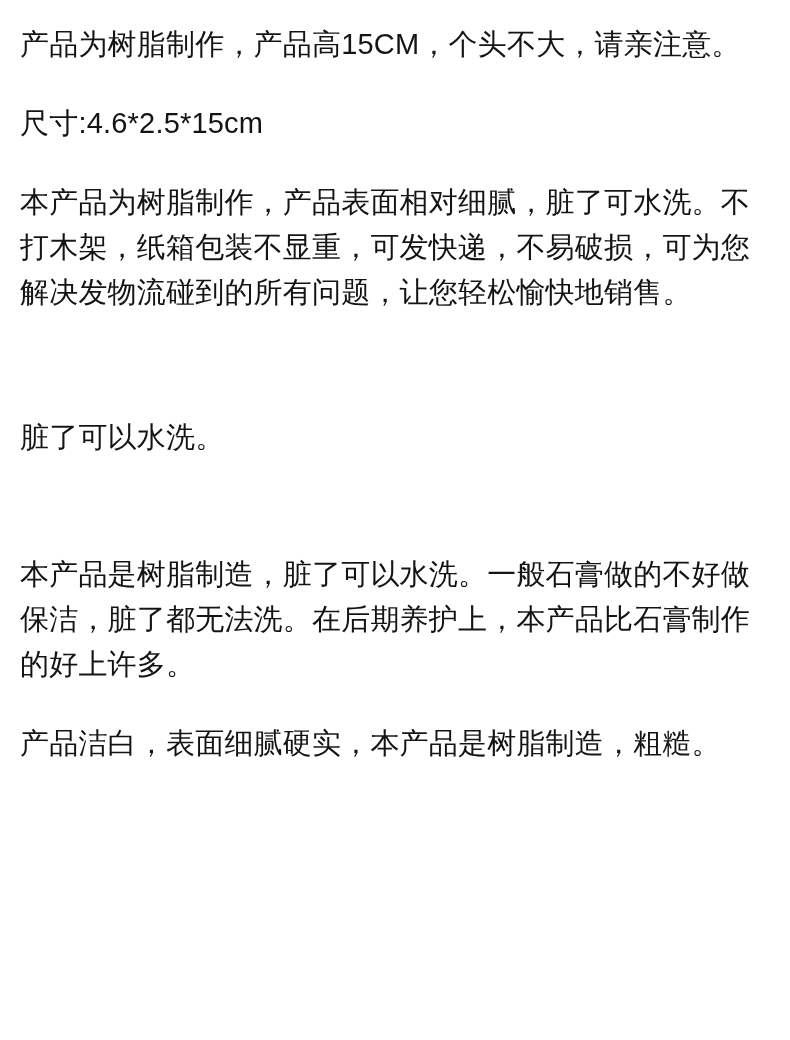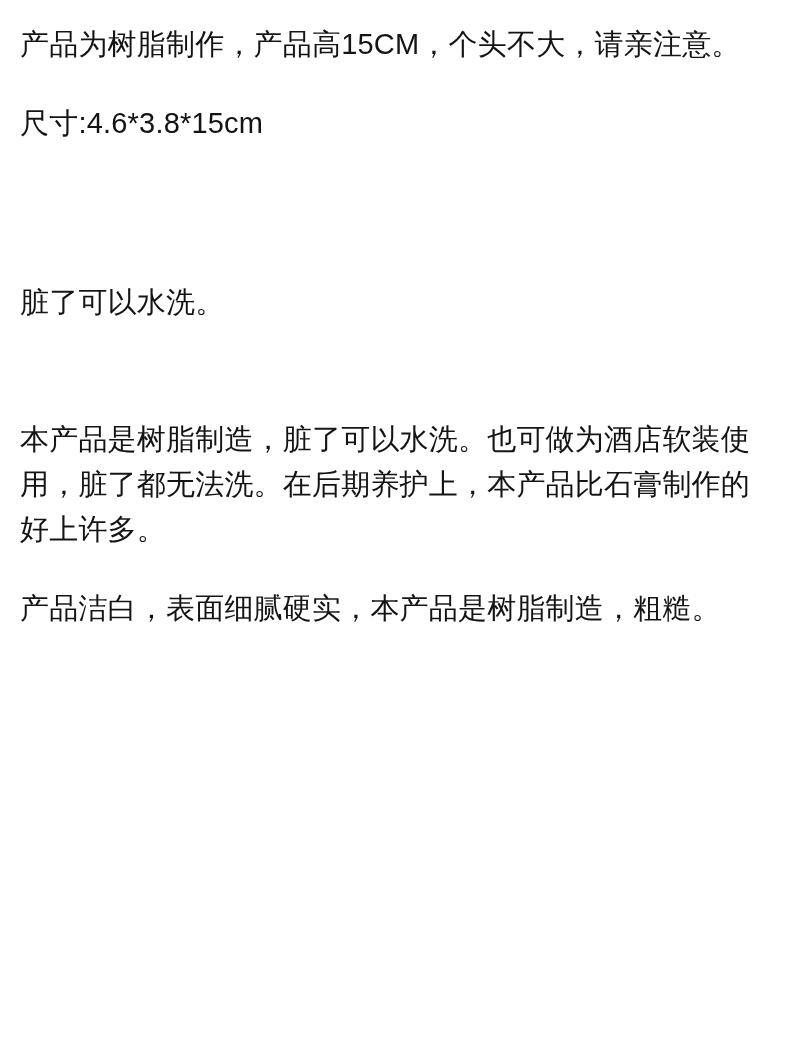--- a/index.html
+++ b/index.html
@@ -33,32 +33,33 @@
 </style>
 </head>
 <body>
 
 <div class="page">
 
   <p class="para">产品为树脂制作，产品高15CM，个头不大，请亲注意。</p>
 
   <div class="gap-md"></div>
 
-  <p class="para">尺寸:4.6*3.8*15cm</p>
+  <p class="para">尺寸:4.6*2.5*15cm</p>
 
   <div class="gap-md"></div>
 
+  <p class="para">本产品为树脂制作，产品表面相对细腻，脏了可水洗。不打木架，纸箱包装不显重，可发快递，不易破损，可为您解决发物流碰到的所有问题，让您轻松愉快地销售。</p>
 
   <div class="gap-xl"></div>
 
   <p class="para">脏了可以水洗。</p>
 
   <div class="gap-lg"></div>
 
-  <p class="para">本产品是树脂制造，脏了可以水洗。也可做为酒店软装使用，脏了都无法洗。在后期养护上，本产品比石膏制作的好上许多。</p>
+  <p class="para">本产品是树脂制造，脏了可以水洗。一般石膏做的不好做保洁，脏了都无法洗。在后期养护上，本产品比石膏制作的好上许多。</p>
 
   <div class="gap-md"></div>
 
   <p class="para">产品洁白，表面细腻硬实，本产品是树脂制造，粗糙。</p>
 
   <div class="gap-sm"></div>
 
 
 </div>
 

